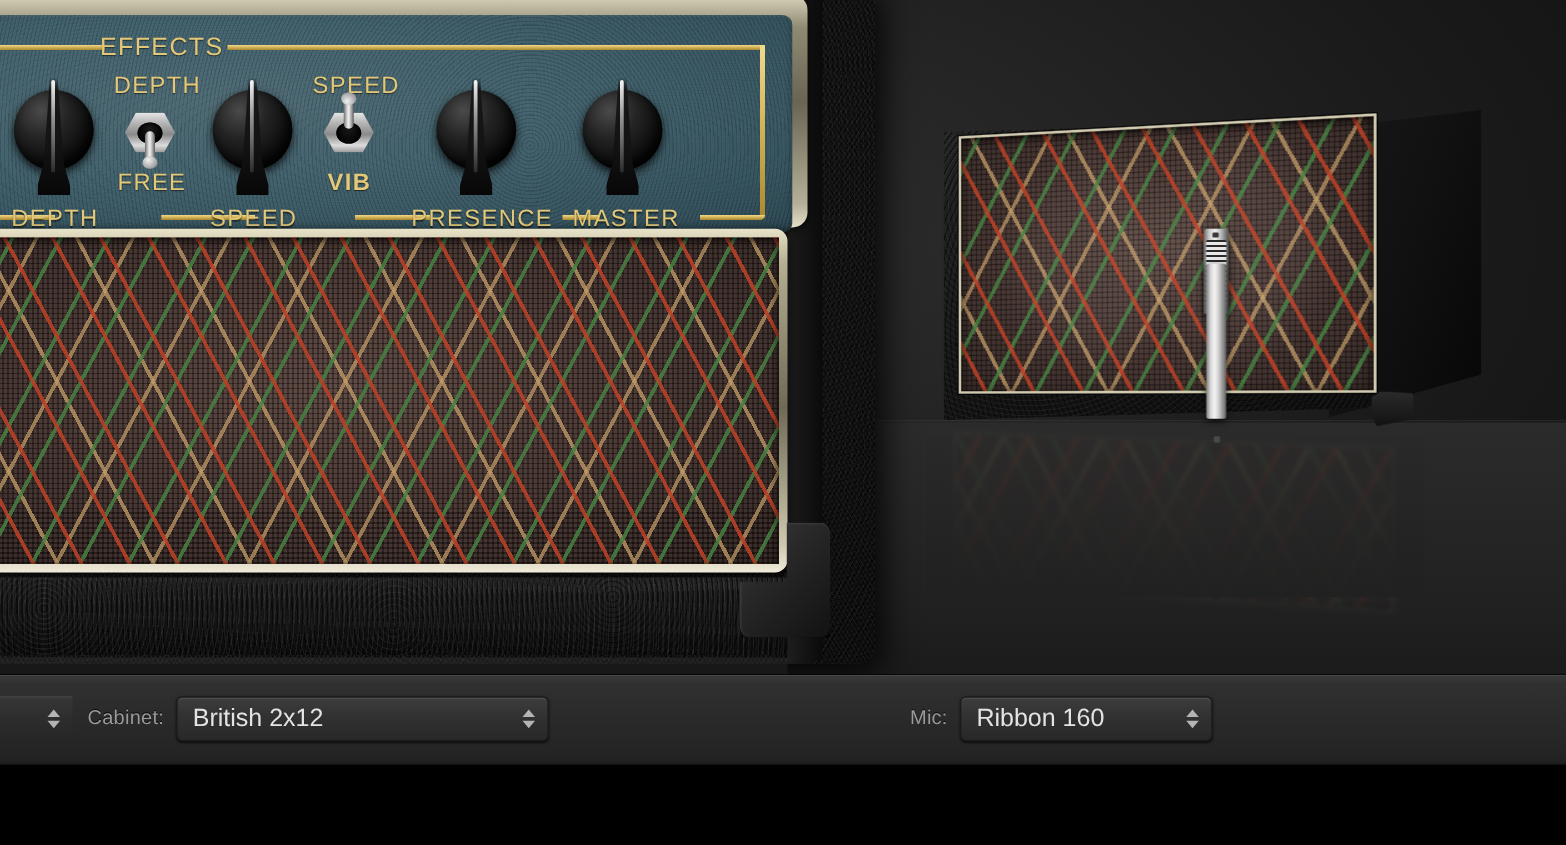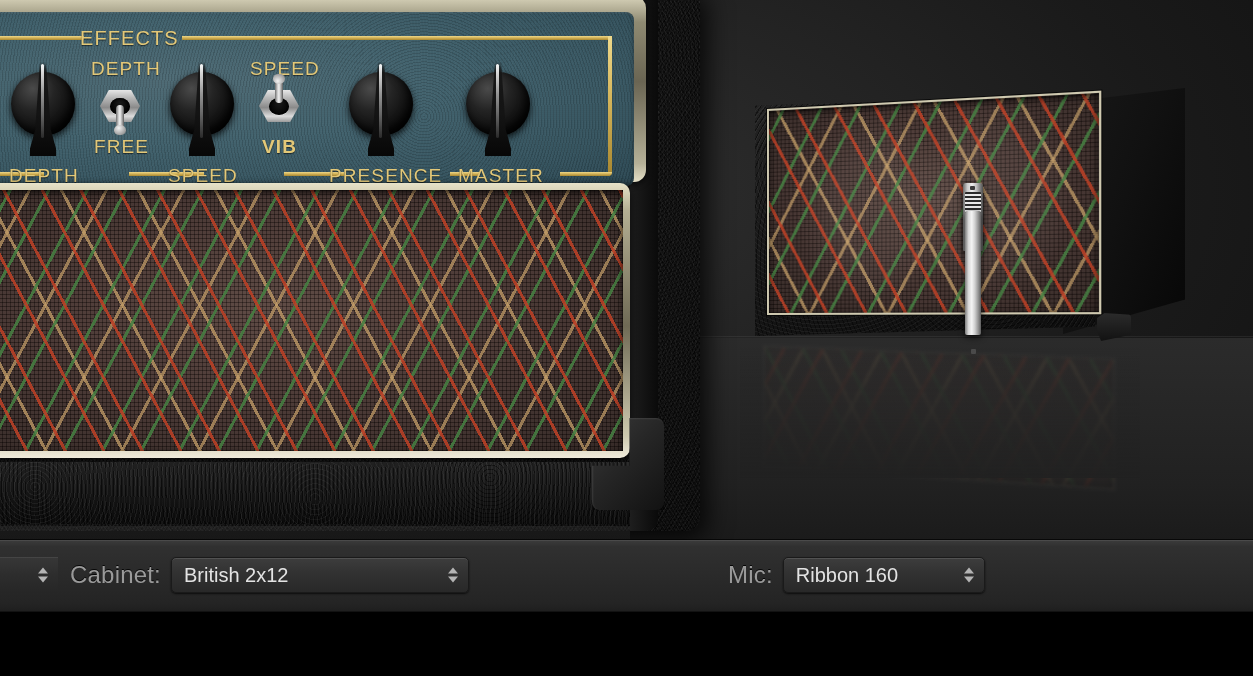--- a/index.html
+++ b/index.html
@@ -309,21 +309,21 @@
   }
   #bottombar::after {
     content:""; position:absolute; left:0; bottom:0; width:100%; height:1px;
     background:#121212;
   }
   #bottomfill {
     position:absolute; left:0; top:612px; width:1253px; height:64px;
     background:#000;
   }
   .bar-label {
-    color:#9a9a9a; font-size:24px; letter-spacing:.2px;
+    color:#9a9a9a; font-size:16px; letter-spacing:.2px;
     text-shadow:0 -1px 0 rgba(0,0,0,.85);
     white-space:nowrap;
   }
   .popup {
     position:relative;
     height:36px;
     display:flex; align-items:center;
     background:linear-gradient(180deg,#3d3d3d 0%,#323232 42%,#282828 100%);
     border:1px solid #1a1a1a;
     border-radius:5px;

